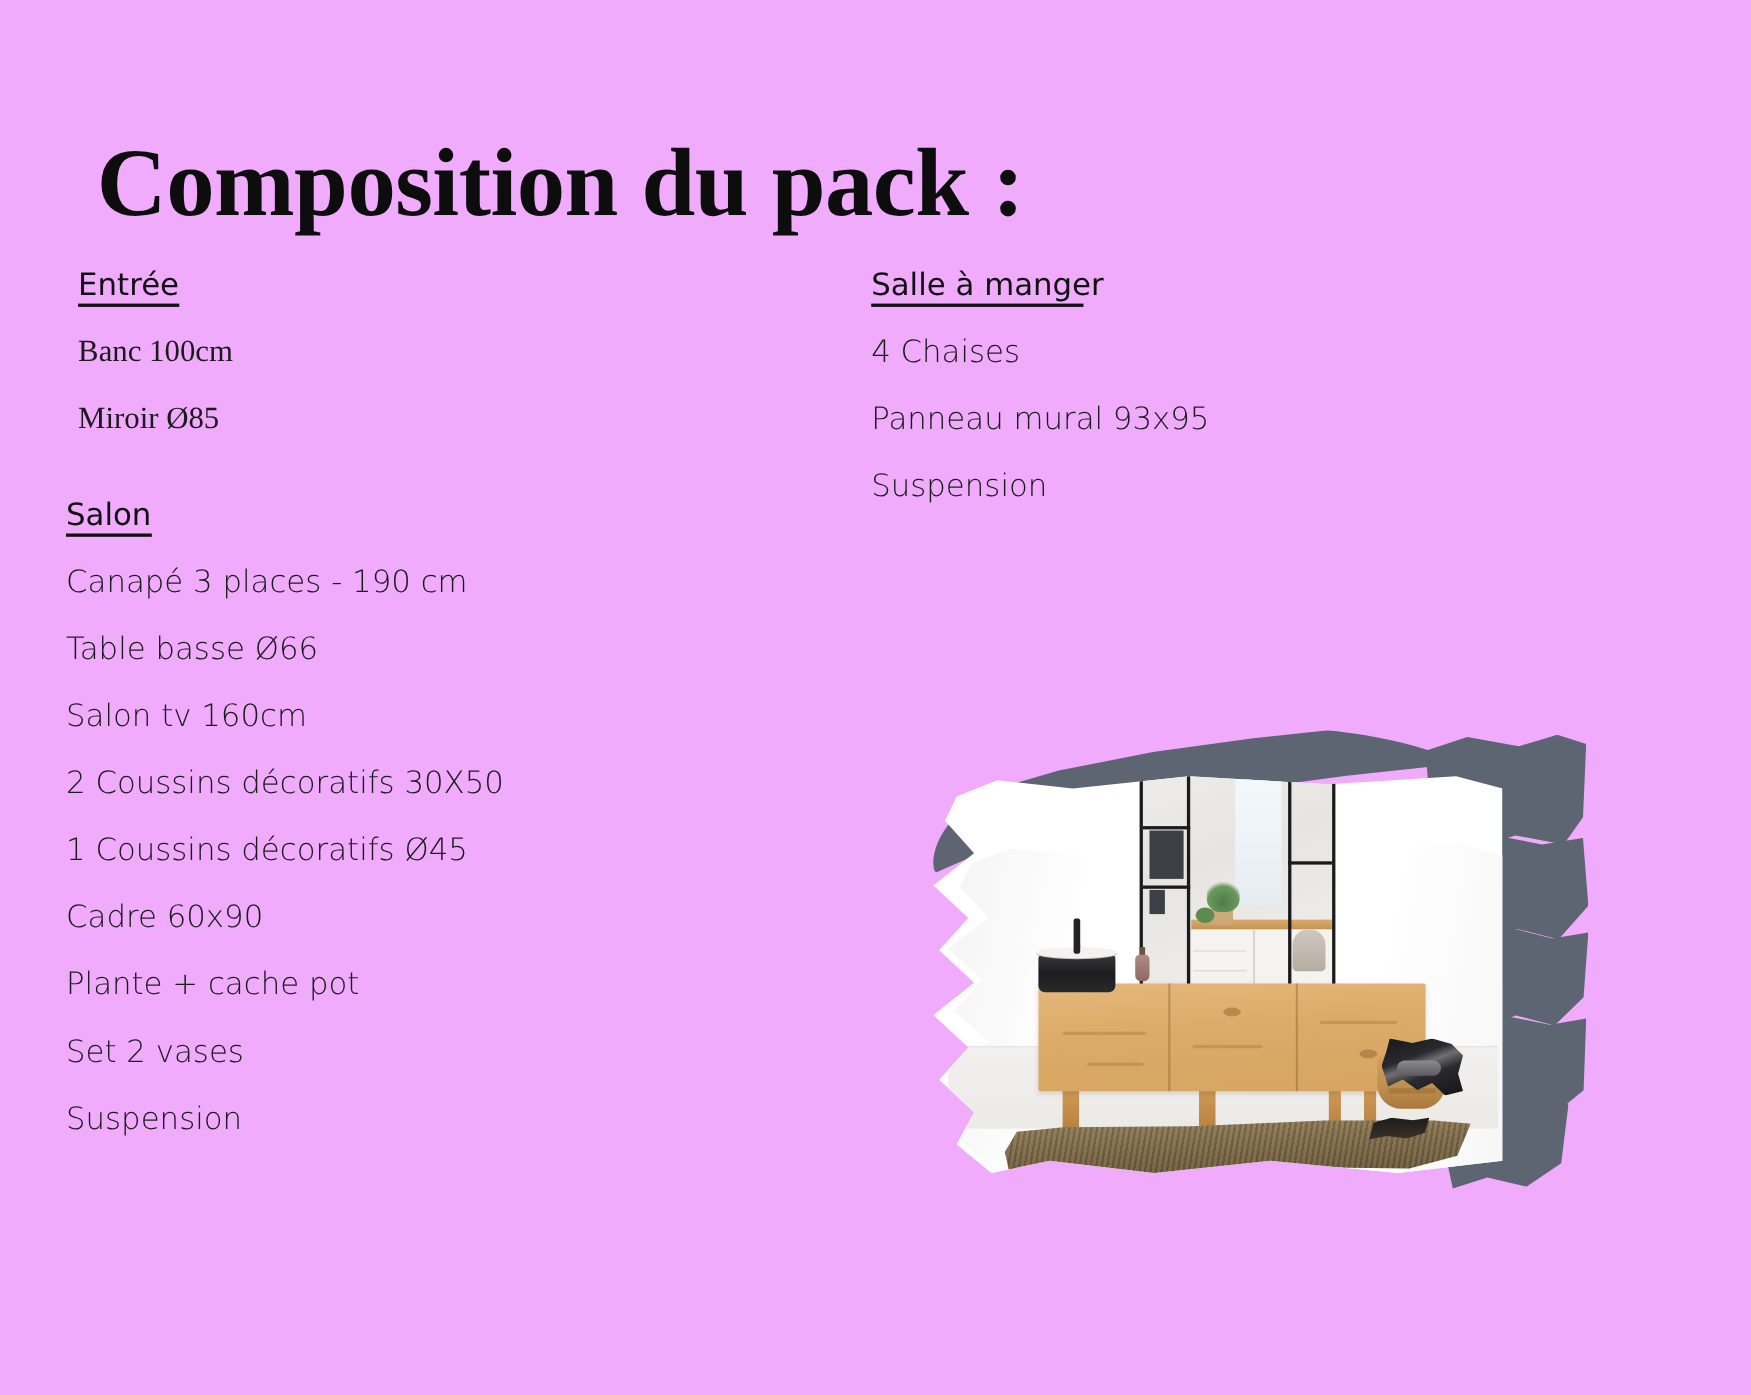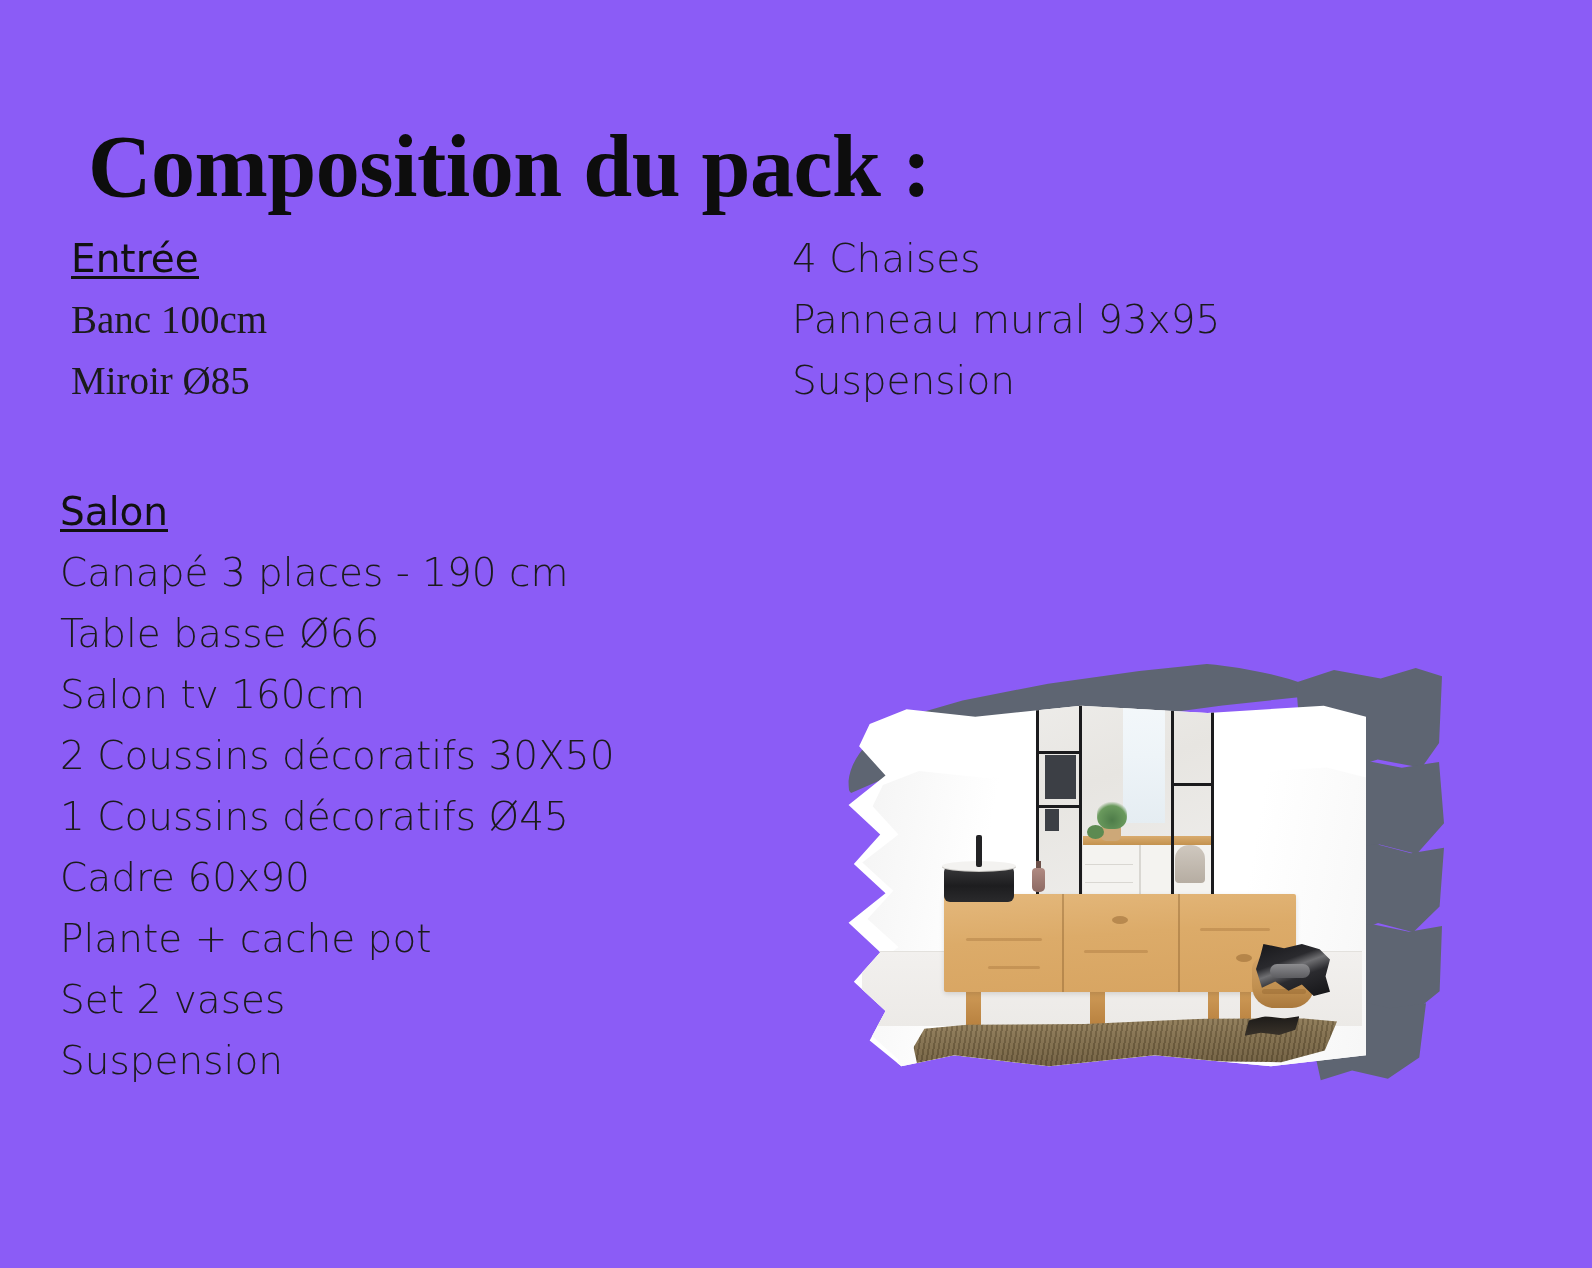--- a/index.html
+++ b/index.html
@@ -13,49 +13,49 @@
     height: 1268px;
     position: relative;
     overflow: hidden;
     font-family: "DejaVu Sans", sans-serif;
     -webkit-font-smoothing: antialiased;
   }
 
   .slide {
     position: absolute;
     inset: 0;
-    background: #8b5cf6;
+    background: #f0abfc;
   }
 
   
   .page-title {
     position: absolute;
     left: 88px;
     top: 62px;
     font-family: "Liberation Serif", "DejaVu Serif", serif;
     font-size: 88px;
     line-height: 1.05;
     letter-spacing: -0.5px;
     color: #0d0d0d;
     white-space: nowrap;
   }
 
   
   .col {
     position: absolute;
     color: #1b1b1b;
     font-family: "DejaVu Sans", sans-serif;
-    font-size: 39px;
+    font-size: 28px;
     line-height: 61px;
     font-weight: 300;
   }
   .col-left  { left: 60px;  top: 228px; width: 660px; }
   .col-right { left: 792px; top: 228px; width: 560px; }
 
-  .section + .section { margin-top: 70px; }
+  .section + .section { margin-top: 26px; }
 
   .section-heading {
     display: inline-block;
     position: relative;
     color: #111;
     font-weight: 400;
     white-space: nowrap;
   }
   .section-heading .rule {
     position: absolute;
@@ -378,20 +378,24 @@
         <li>Set 2 vases</li>
         <li>Suspension</li>
       </ul>
     </div>
 
   </div>
 
   <div class="col col-right">
 
     <div class="section">
+      <div class="section-heading">
+        <span>Salle à manger</span>
+        <span class="rule rule-short"></span>
+      </div>
       <ul class="item-list">
         <li>4 Chaises</li>
         <li>Panneau mural 93x95</li>
         <li>Suspension</li>
       </ul>
     </div>
 
   </div>
 
   <div class="photo">

